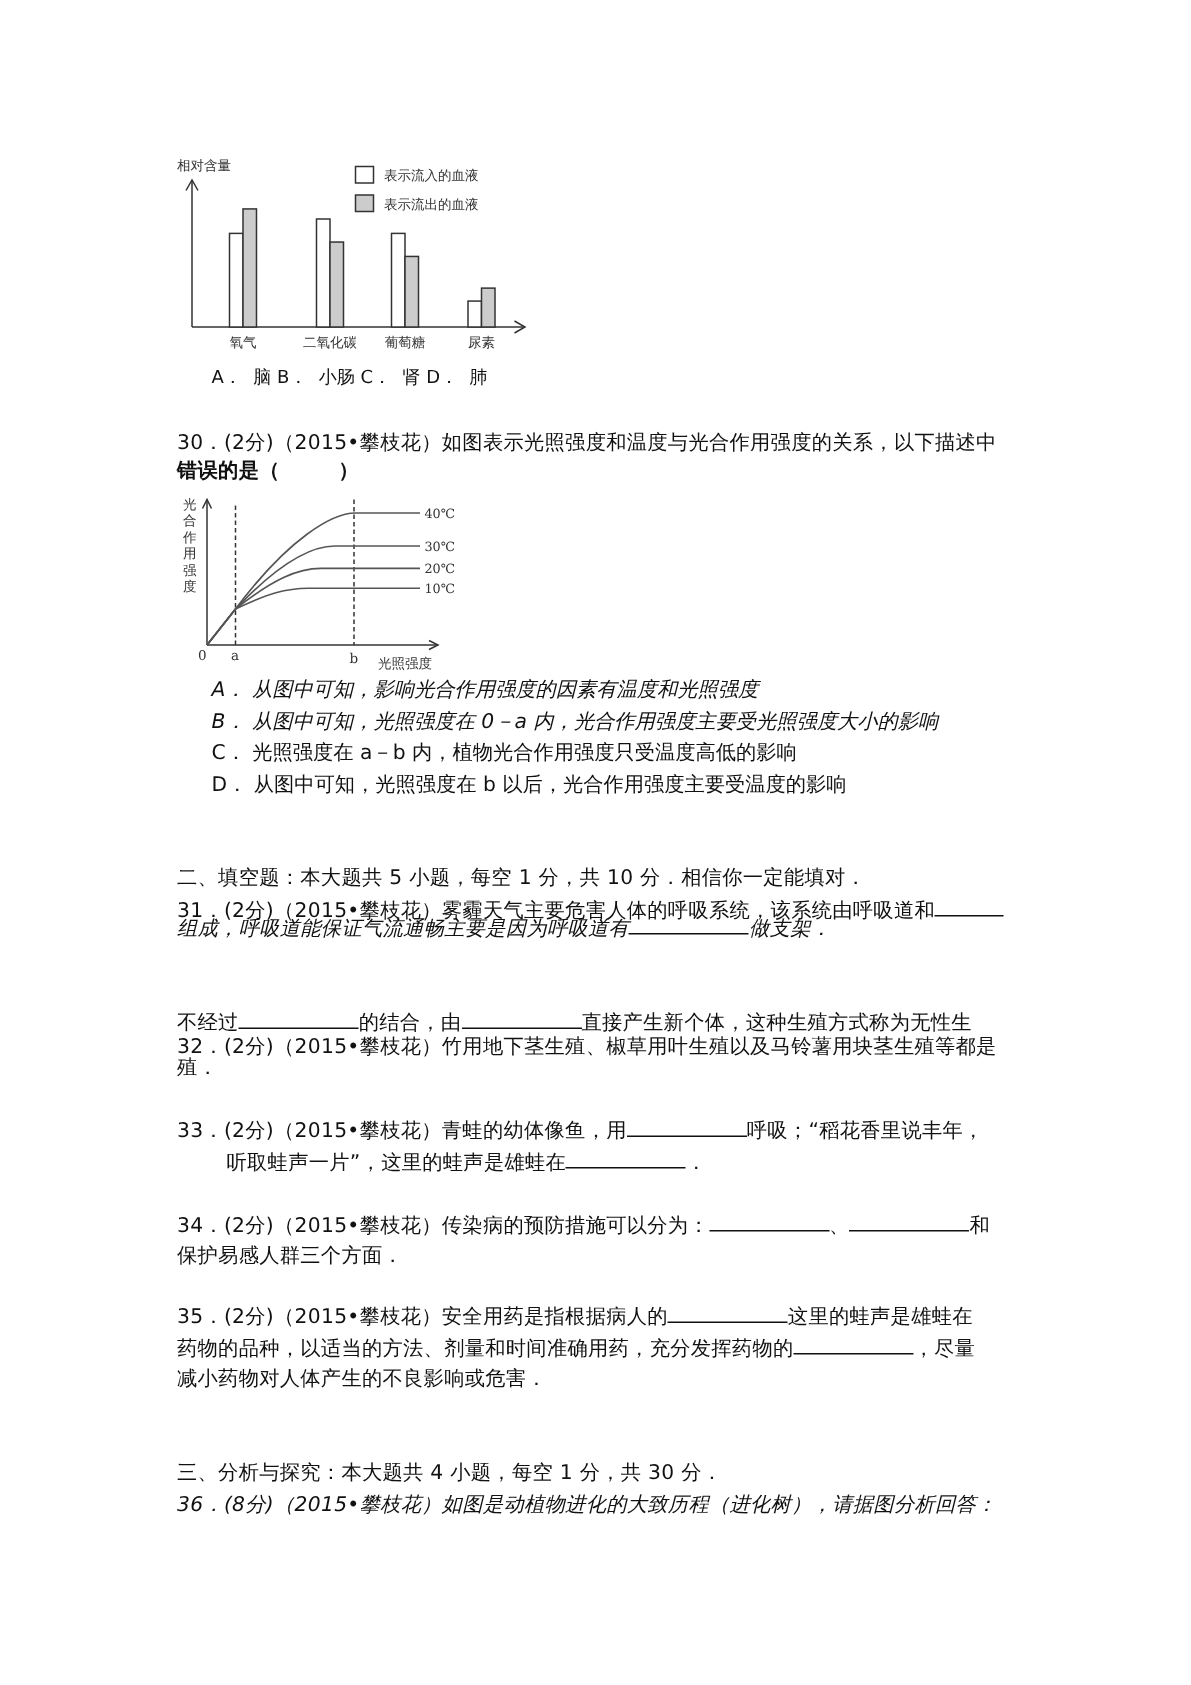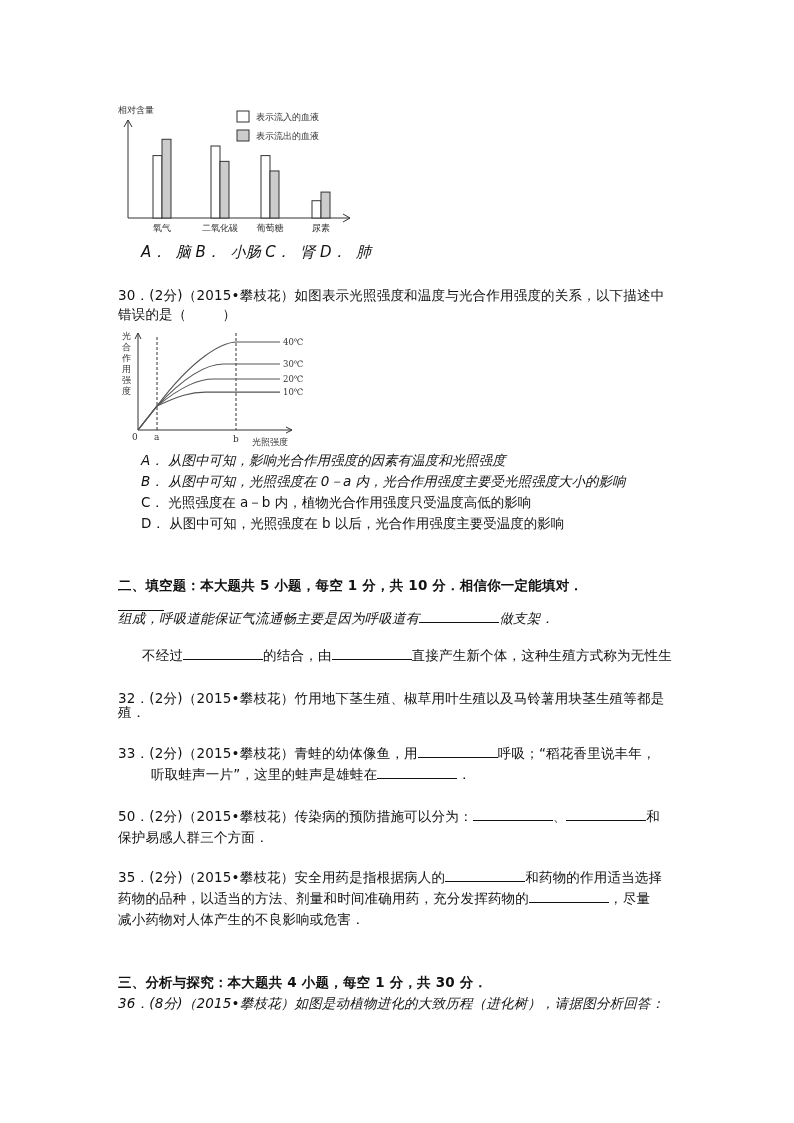--- a/index.html
+++ b/index.html
@@ -1,21 +1,21 @@
 <!DOCTYPE html>
 <html><head>
 <meta charset="utf-8">
 <style>
   html, body { margin: 0; padding: 0; background: #ffffff; }
   body { width: 794px; height: 1123px; position: relative; overflow: hidden;
          font-family: "DejaVu Sans", "Liberation Sans", sans-serif; color: #111; }
   .abs { position: absolute; }
   .line { position: absolute; left: 118px; font-size: 13.5px; line-height: 20px; white-space: nowrap; letter-spacing: 0.2px; text-align: right; }
   .opt { position: absolute; left: 141px; font-size: 13.5px; line-height: 21px; white-space: nowrap; }
-  .sec { font-weight: bold; }
+  .sec { font-weight: normal; }
   .blank { display: inline-block; border-bottom: 1px solid #111; height: 14px; vertical-align: baseline; }
   svg text { font-family: "DejaVu Serif", "Liberation Serif", serif; fill: #333; }
 </style>
 </head>
 <body>
 
 <svg class="abs" style="left:110px;top:100px;" width="260" height="140" id="barchart">
   <text x="8" y="13" font-size="9">相对含量</text>
   <line x1="18" y1="20" x2="18" y2="118" stroke="#333" stroke-width="1"></line>
   <polyline points="14,27 18,20 22,27" fill="none" stroke="#333"></polyline>
@@ -36,24 +36,24 @@
       <text x="110" y="131" font-size="9" text-anchor="middle">二氧化碳</text>
       <text x="160" y="131" font-size="9" text-anchor="middle">葡萄糖</text>
       <text x="211" y="131" font-size="9" text-anchor="middle">尿素</text>
     </g>
   <rect x="127" y="11" width="12" height="11" fill="#fff" stroke="#333"></rect>
   <text x="146" y="20" font-size="9">表示流入的血液</text>
   <rect x="127" y="30" width="12" height="11" fill="#ccc" stroke="#333"></rect>
   <text x="146" y="39" font-size="9">表示流出的血液</text>
 </svg>
 
-<div class="abs" style="left:141px;top:243px;font-size:15px;white-space:pre;font-style:italic;">A．  脑 B．  小肠 C．  肾 D．  肺</div>
+<div class="abs" style="left:141px;top:243px;font-size:12px;white-space:pre;">A．  脑 B．  小肠 C．  肾 D．  肺</div>
 
 <div class="line" style="top:285px;">30．(2分)（2015•攀枝花）如图表示光照强度和温度与光合作用强度的关系，以下描述中</div>
-<div class="line" style="top:304px;white-space:pre;">错误的是（        ）</div>
+<div class="line" style="top:304px;white-space:pre;font-weight:bold;">错误的是（        ）</div>
 
 <svg class="abs" style="left:110px;top:325px;" width="200" height="125" id="linechart">
   <g font-size="9" id="ylab">
       <text x="12" y="14" font-size="9">光</text>
       <text x="12" y="25" font-size="9">合</text>
       <text x="12" y="36" font-size="9">作</text>
       <text x="12" y="47" font-size="9">用</text>
       <text x="12" y="58" font-size="9">强</text>
       <text x="12" y="69" font-size="9">度</text>
     </g>
@@ -80,46 +80,46 @@
 </svg>
 
 <div class="opt" style="top:450px;font-style:italic;">A．  从图中可知，影响光合作用强度的因素有温度和光照强度</div>
 <div class="opt" style="top:471px;font-style:italic;">B．  从图中可知，光照强度在 0－a 内，光合作用强度主要受光照强度大小的影响</div>
 <div class="opt" style="top:492px;">C．  光照强度在 a－b 内，植物光合作用强度只受温度高低的影响</div>
 <div class="opt" style="top:513px;text-align:right;">D．  从图中可知，光照强度在 b 以后，光合作用强度主要受温度的影响</div>
 
 <div class="line sec" style="top:575px;">二、填空题：本大题共 5 小题，每空 1 分，共 10 分．相信你一定能填对．</div>
 
 <div class="line" style="top:596px;">
-  <span class="blank" style="width:46px;"></span>
+  <span>31．(2分)（2015•攀枝花）雾霾天气主要危害人体的呼吸系统，该系统由呼吸道和</span><span class="blank" style="width:46px;"></span>
 </div>
 <div class="line" style="top:608px;font-style:italic;">
   <span>组成，呼吸道能保证气流通畅主要是因为呼吸道有</span><span class="blank" style="width:80px;"></span><span>做支架．</span>
 </div>
 
 <div class="line" style="top:660px;margin-top:28px;">32．(2分)（2015•攀枝花）竹用地下茎生殖、椒草用叶生殖以及马铃薯用块茎生殖等都是</div>
-<div class="line" style="top:645px;margin-left:24px;">
+<div class="line" style="top:671px;">
   <span>不经过</span><span class="blank" style="width:80px;"></span><span>的结合，由</span><span class="blank" style="width:80px;"></span><span>直接产生新个体，这种生殖方式称为无性生</span>
 </div>
 <div class="line" style="top:702px;">殖．</div>
 
 <div class="line" style="top:743px;">
   <span>33．(2分)（2015•攀枝花）青蛙的幼体像鱼，用</span><span class="blank" style="width:80px;"></span><span>呼吸；“稻花香里说丰年，</span>
 </div>
 <div class="line" style="top:764px;margin-left:33px;">
   <span>听取蛙声一片”，这里的蛙声是雄蛙在</span><span class="blank" style="width:80px;"></span><span>．</span>
 </div>
 
 <div class="line" style="top:806px;">
-  <span>50．(2分)（2015•攀枝花）传染病的预防措施可以分为：</span><span class="blank" style="width:80px;"></span><span>、</span><span class="blank" style="width:80px;"></span><span>和</span>
+  <span>34．(2分)（2015•攀枝花）传染病的预防措施可以分为：</span><span class="blank" style="width:80px;"></span><span>、</span><span class="blank" style="width:80px;"></span><span>和</span>
 </div>
 <div class="line" style="top:827px;">保护易感人群三个方面．</div>
 
 <div class="line" style="top:867px;">
-  <span>35．(2分)（2015•攀枝花）安全用药是指根据病人的</span><span class="blank" style="width:80px;"></span><span>和药物的作用适当选择</span>
+  <span>35．(2分)（2015•攀枝花）安全用药是指根据病人的</span><span class="blank" style="width:80px;"></span><span>这里的蛙声是雄蛙在</span>
 </div>
 <div class="line" style="top:888px;">
   <span>药物的品种，以适当的方法、剂量和时间准确用药，充分发挥药物的</span><span class="blank" style="width:80px;"></span><span>，尽量</span>
 </div>
 <div class="line" style="top:909px;">减小药物对人体产生的不良影响或危害．</div>
 
 <div class="line sec" style="top:972px;">三、分析与探究：本大题共 4 小题，每空 1 分，共 30 分．</div>
 <div class="line" style="top:993px;font-style:italic;">36．(8分)（2015•攀枝花）如图是动植物进化的大致历程（进化树），请据图分析回答：</div>
 
 </body></html>

